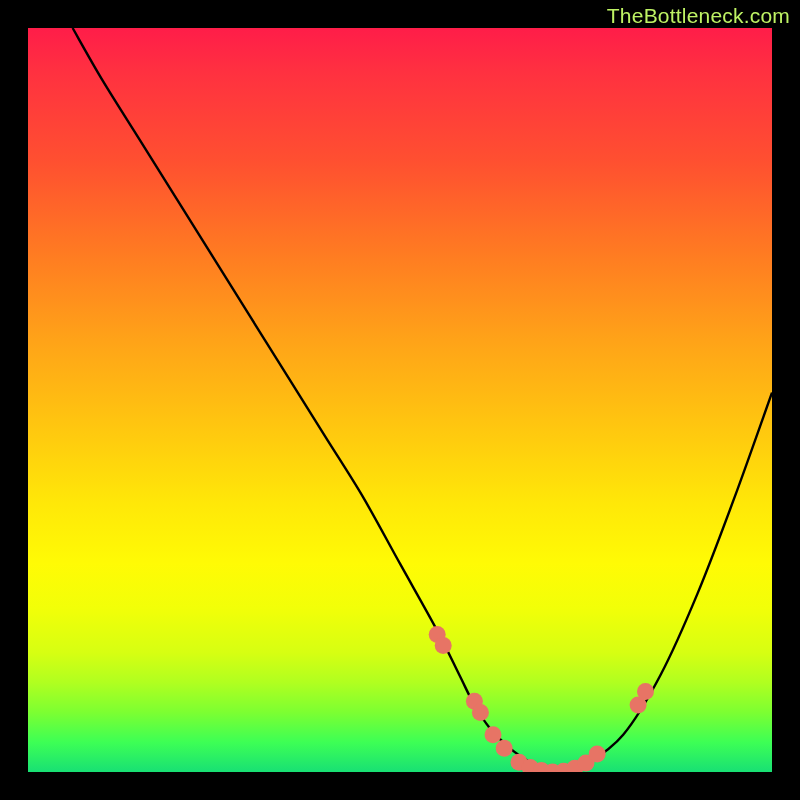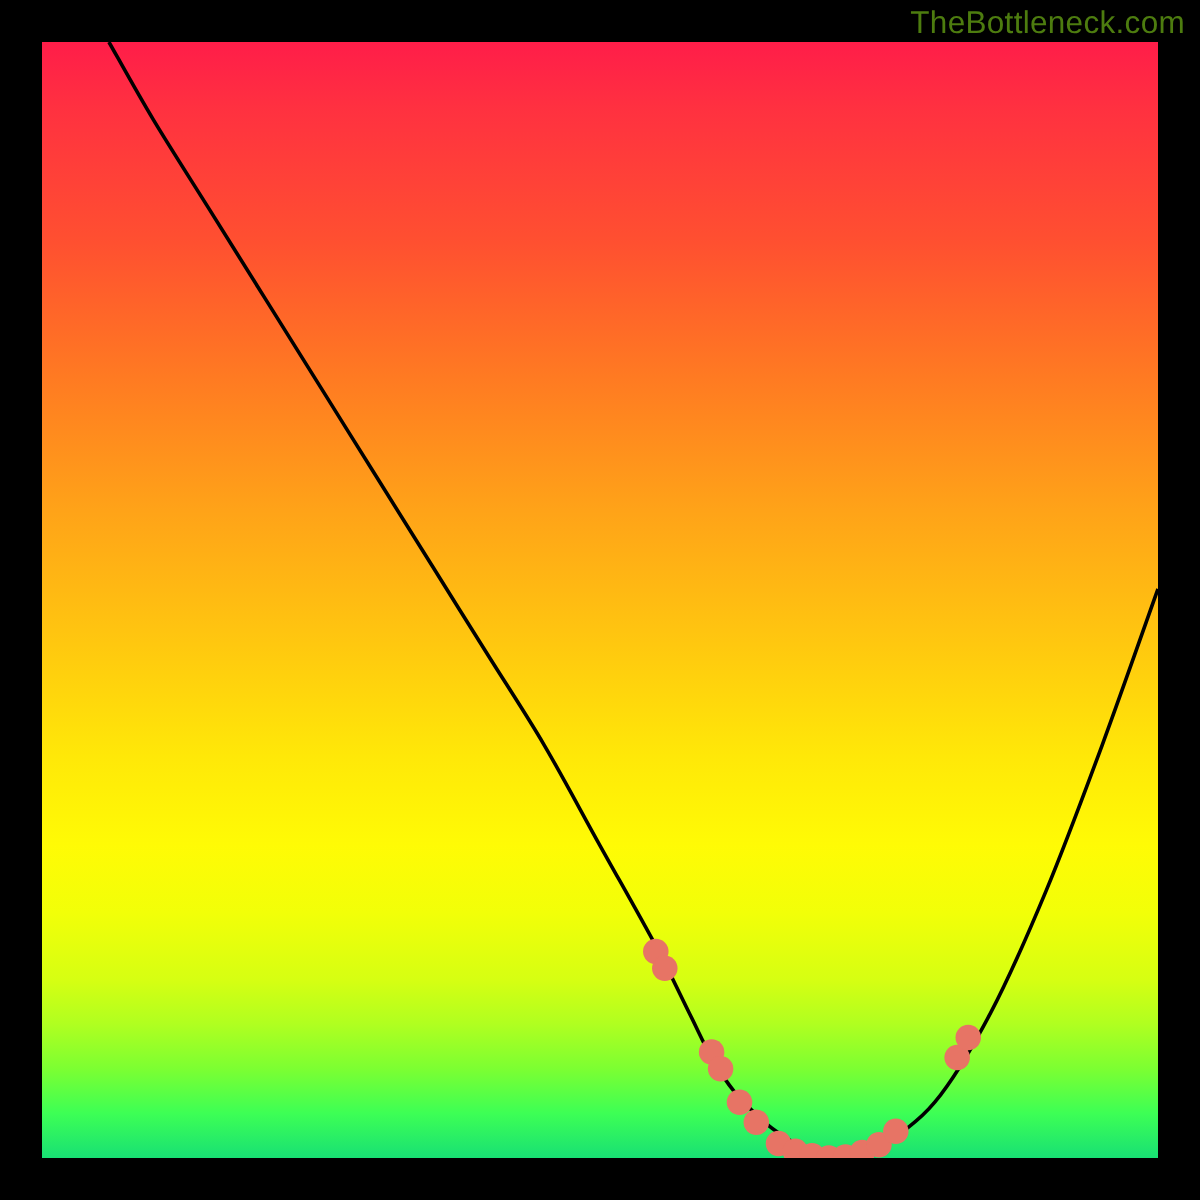--- a/index.html
+++ b/index.html
@@ -47,21 +47,21 @@
     );
   }
   svg.curve {
     position: absolute;
     inset: 0;
   }
   .watermark {
     position: absolute;
     top: 4px;
     right: 10px;
-    color: #4d7c0f;
+    color: #bef264;
     font-size: 21px;
     letter-spacing: 0.2px;
     font-weight: 400;
   }
 </style>
 </head>
 <body>
 
 <div class="frame">
   <div class="plot-area">

